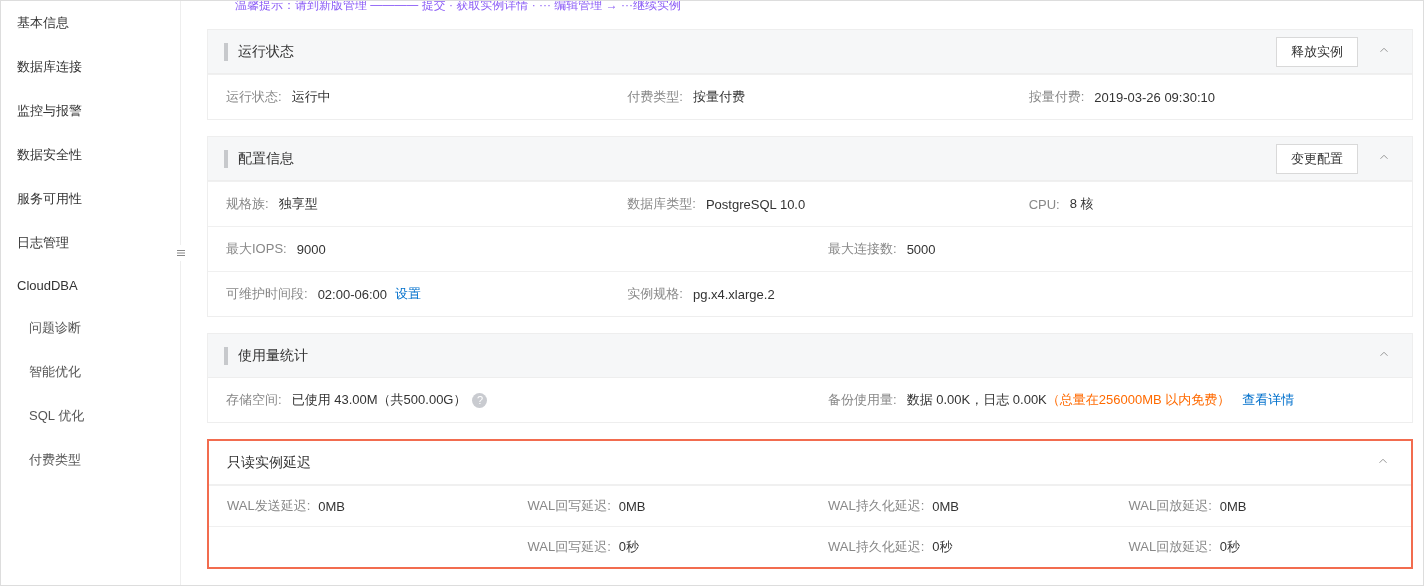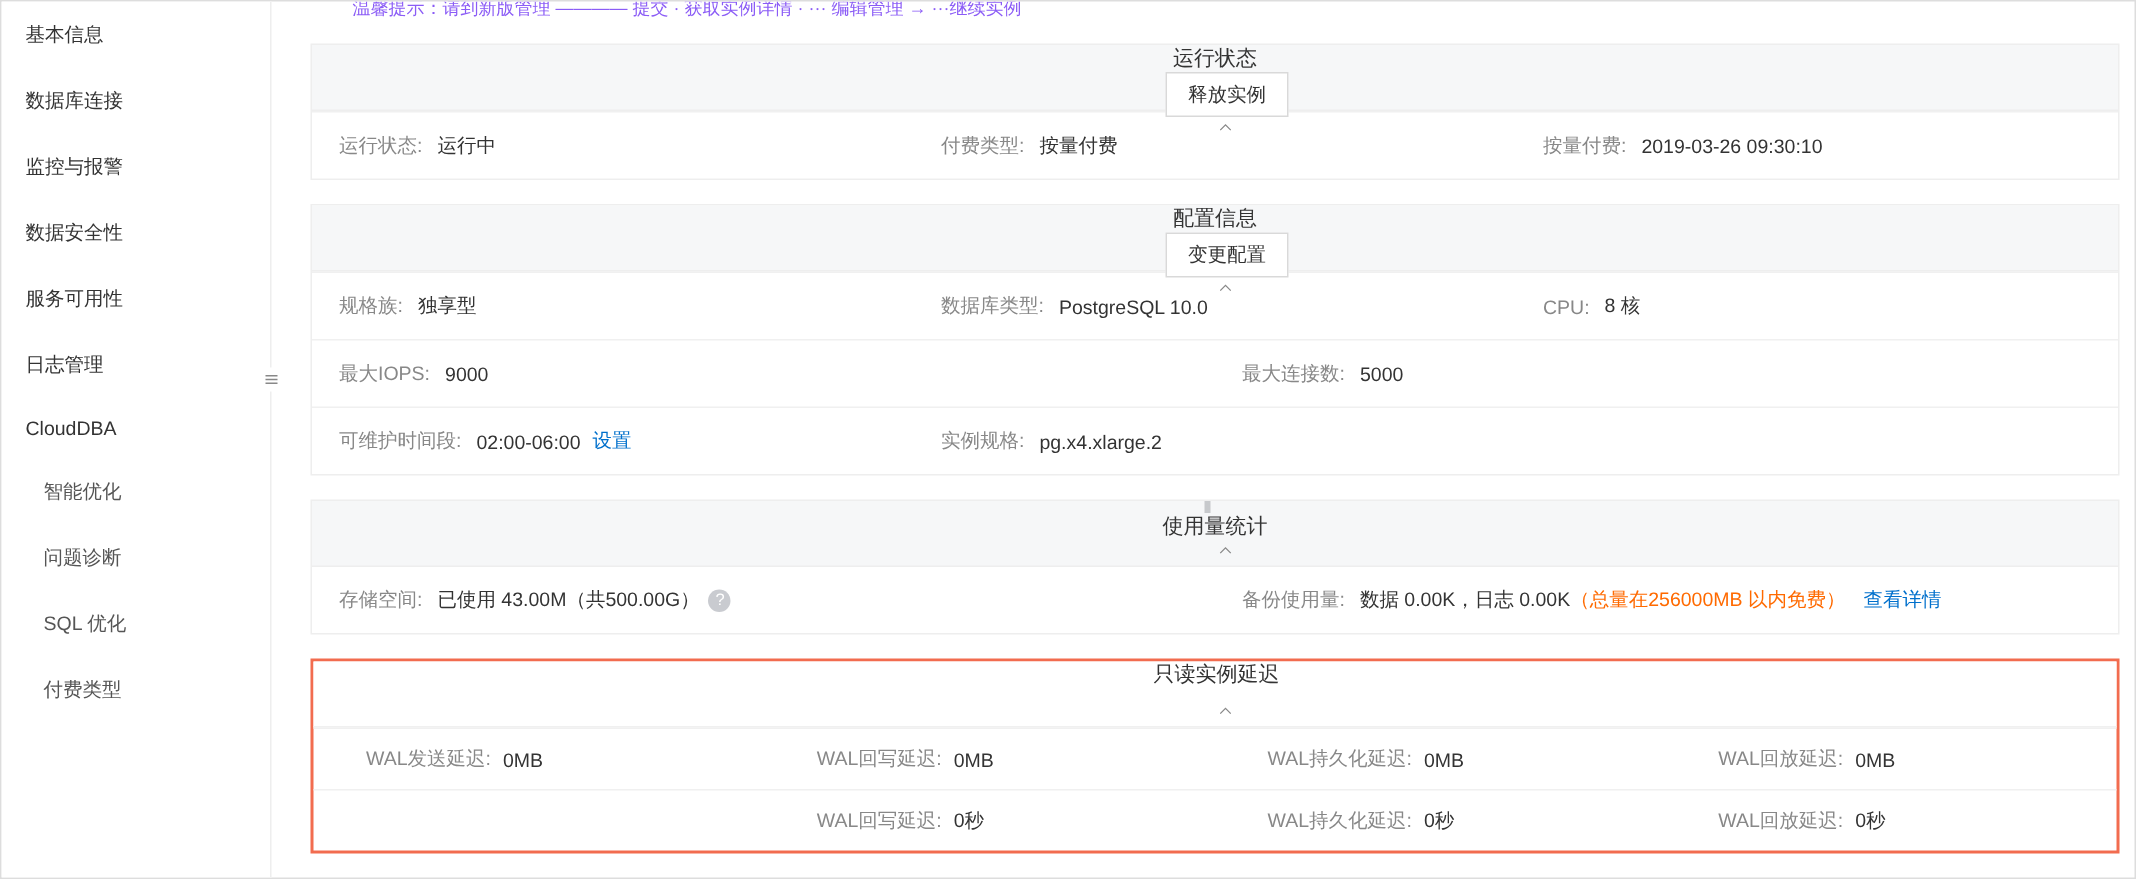--- a/index.html
+++ b/index.html
@@ -6,58 +6,58 @@
   body { font-family: -apple-system, "Microsoft YaHei", "PingFang SC", sans-serif; font-size: 13px; color: #333; background: #fff; width: 1424px; height: 586px; overflow: hidden; position: relative; border: 1px solid #ddd; }
   .layout { display: flex; width: 100%; height: 100%; }
   .sidebar { width: 180px; background: #fff; border-right: 1px solid #eee; flex-shrink: 0; }
   .sidebar-item { padding: 13px 16px; font-size: 13px; color: #333; cursor: pointer; }
   .sidebar-item.sub { padding-left: 28px; color: #555; }
   .collapse-handle { position: absolute; left: 172px; top: 244px; width: 16px; height: 16px; background: #fff; color: #888; display: flex; align-items: center; justify-content: center; font-size: 12px; cursor: pointer; z-index: 10; }
   .content { flex: 1; padding: 0 10px 10px 26px; overflow: hidden; display: flex; flex-direction: column; gap: 16px; }
   .top-banner { color: #8b5cf6; font-size: 12px; padding: 2px 0 0 28px; height: 12px; line-height:4px; overflow: hidden; white-space: nowrap; }
   .panel { border: 1px solid #eee; background: #fff; }
   .panel.highlighted { border: 2px solid #f26c4f; }
-  .panel-head { display: flex; align-items: center; background: #f6f7f8; height: 44px; padding: 0 16px; border-bottom: 1px solid #eee; flex-direction: column; }
+  .panel-head { display: flex; align-items: center; background: #f6f7f8; height: 44px; padding: 0 16px; border-bottom: 1px solid #eee; }
   .panel-head .bar { width: 4px; height: 18px; background: #c7c9cc; margin-right: 10px; }
   .panel-head .title { flex: 1; font-size: 14px; color: #333; }
   .btn { border: 1px solid #d9d9d9; background: #fff; padding: 5px 14px; font-size: 13px; color: #333; cursor: pointer; margin-left: 16px; text-align: right; }
   .chev { width: 24px; text-align: center; color: #888; cursor: pointer; margin-left: 14px; }
   .chev svg { width: 14px; height: 14px; fill: none; stroke: #888; stroke-width: 1.5; }
   .grid-row { display: flex; border-top: 1px solid #f0f0f0; }
   .grid-row:first-child { border-top: none; }
   .cell { flex: 1; display: flex; align-items: center; padding: 12px 18px; font-size: 13px; min-height: 44px; }
   .cell .label { color: #888; margin-right: 10px; }
   .cell .value { color: #333; }
   .green { color: #1bb24c; }
   .link { color: #0070cc; cursor: pointer; margin-left: 8px; }
   .help-icon { display: inline-flex; width: 15px; height: 15px; border-radius: 50%; background: #c9cbd0; color: #fff; font-size: 11px; align-items: center; justify-content: center; margin-left: 6px; }
   .orange { color: #ff6a00; }
   .usage-row { display: flex; }
   .usage-row .cell { flex: none; }
   .usage-left { width: 50%; }
   .usage-right { width: 50%; }
   .delay-row { display: flex; border-top: 1px solid #f0f0f0; }
-  .delay-row .dcell { flex: 1; display: flex; align-items: center; padding: 10px 35px; min-height: 40px; }
+  .delay-row .dcell { flex: 1; display: flex; align-items: center; padding: 10px 18px; min-height: 40px; }
   .dcell .label { color: #888; margin-right: 8px; }
   .dcell .value { color: #333; }
 </style>
 </head>
 <body>
 
 <div class="layout">
   <div class="sidebar">
     <div class="sidebar-item">基本信息</div>
     <div class="sidebar-item">数据库连接</div>
     <div class="sidebar-item">监控与报警</div>
     <div class="sidebar-item">数据安全性</div>
     <div class="sidebar-item">服务可用性</div>
     <div class="sidebar-item">日志管理</div>
     <div class="sidebar-item">CloudDBA</div>
+    <div class="sidebar-item sub">问题诊断</div>
     <div class="sidebar-item sub">智能优化</div>
-    <div class="sidebar-item sub">问题诊断</div>
     <div class="sidebar-item sub">SQL 优化</div>
     <div class="sidebar-item sub">付费类型</div>
   </div>
 
   <div class="collapse-handle">
     <svg width="12" height="12" viewBox="0 0 24 24" fill="none" stroke="#888" stroke-width="2">
         <line x1="4" y1="7" x2="20" y2="7"></line>
         <line x1="4" y1="12" x2="20" y2="12"></line>
         <line x1="4" y1="17" x2="20" y2="17"></line>
       </svg>

